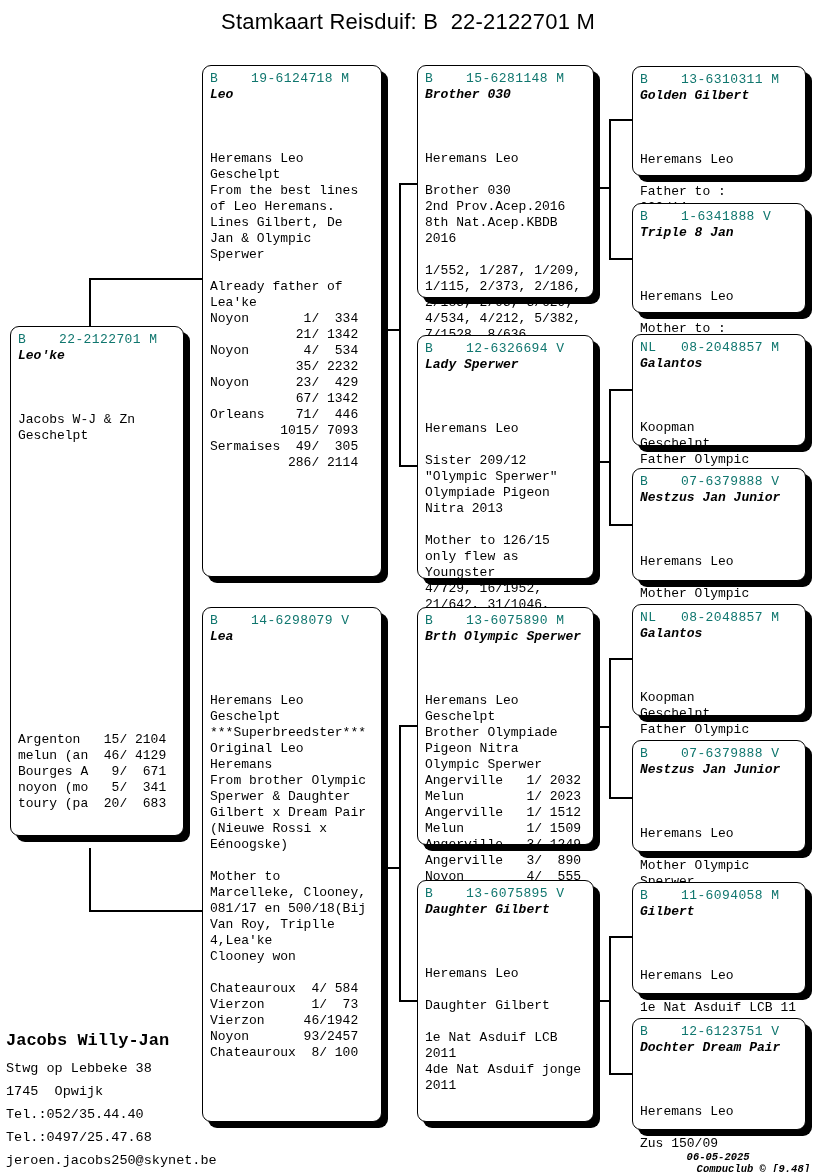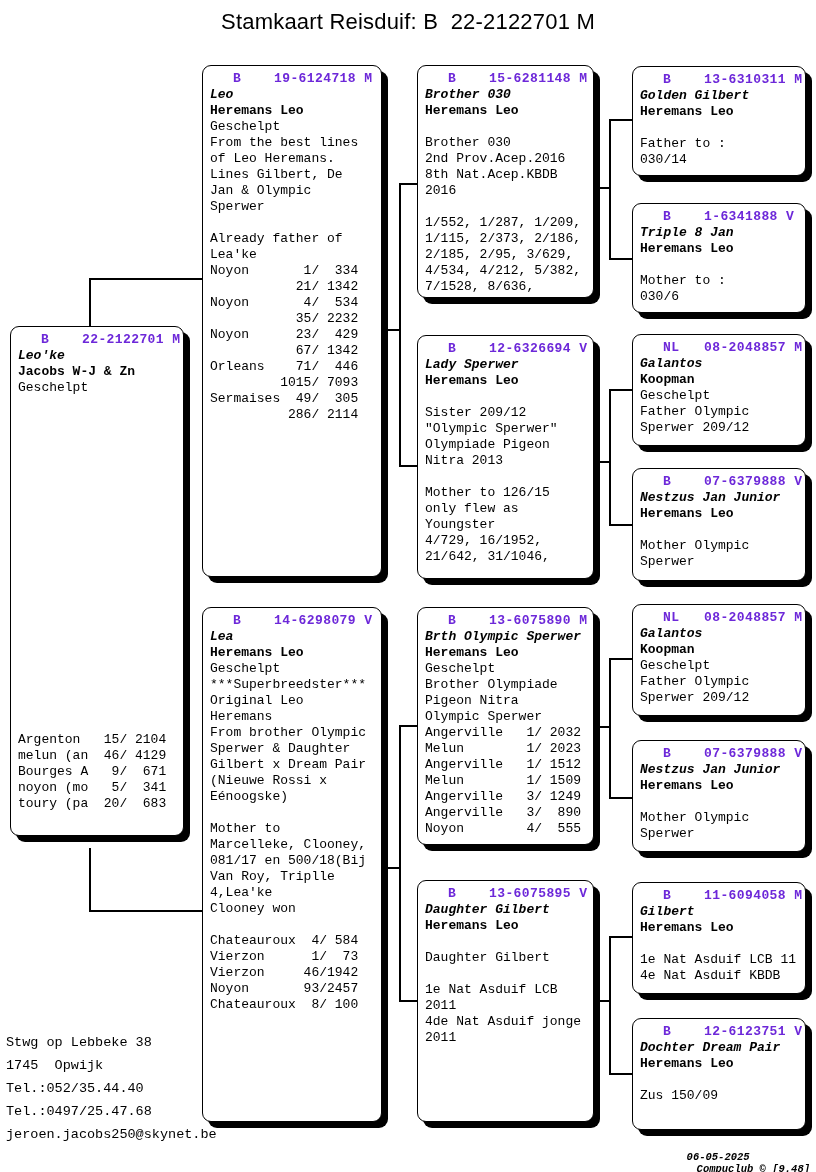--- a/index.html
+++ b/index.html
@@ -12,23 +12,23 @@
     position:absolute; top:9px; left:0; width:100%; text-align:center;
     font-family:"Liberation Sans","DejaVu Sans",sans-serif;
     font-size:22px; letter-spacing:0.2px; white-space:pre;
   }
   .pbox {
     position:absolute; background:#ffffff; border:1.6px solid #000;
     border-radius:9px; box-shadow:6px 6px 0 0 #000;
     padding:5px 7px; box-sizing:border-box;
     font-size:13px; line-height:16px;
   }
-  .ring   { color:#6d28d9; font-weight:bold; white-space:pre; letter-spacing:0.4px;margin-left:23px; }
+  .ring   { color:#0f766e; font-weight:normal; white-space:pre; letter-spacing:0.4px; }
   .pname  { font-style:italic; font-weight:bold; white-space:pre; }
-  .fancier{ font-weight:bold; white-space:pre; }
+  .fancier{ font-weight:normal; white-space:pre;margin-top:48px; }
   .pbody  { white-space:pre; }
   .results{ position:absolute; left:7px; top:405px; white-space:pre; }
   .line   { position:absolute; background:#000; }
   .owner  { position:absolute; left:6px; top:1031px; }
   .owner-name { font-size:17px; font-weight:bold; margin-bottom:7px; white-space:pre; }
   .owner-details { font-size:13.5px; line-height:23px; white-space:pre; }
   .footer {
     position:absolute; right:6px; top:1139px;
     font-size:10.5px; font-style:italic; font-weight:bold; white-space:pre;
   }
@@ -270,20 +270,21 @@
 
   <div class="pbox" style="left:632px;top:1018px;width:174px;height:112px">
     <div class="ring">B    12-6123751 V</div>
     <div class="pname">Dochter Dream Pair</div>
     <div class="fancier">Heremans Leo</div>
     <div class="pbody">
 Zus 150/09</div>
   </div>
 
   <div class="owner">
+    <div class="owner-name">Jacobs Willy-Jan</div>
     <div class="owner-details">Stwg op Lebbeke 38
 1745  Opwijk
 Tel.:052/35.44.40
 Tel.:0497/25.47.68
 jeroen.jacobs250@skynet.be</div>
   </div>
 
   <div class="footer">
     <span style="margin-left:6px">06-05-2025</span>
     <span>Compuclub © [9.48]</span>

